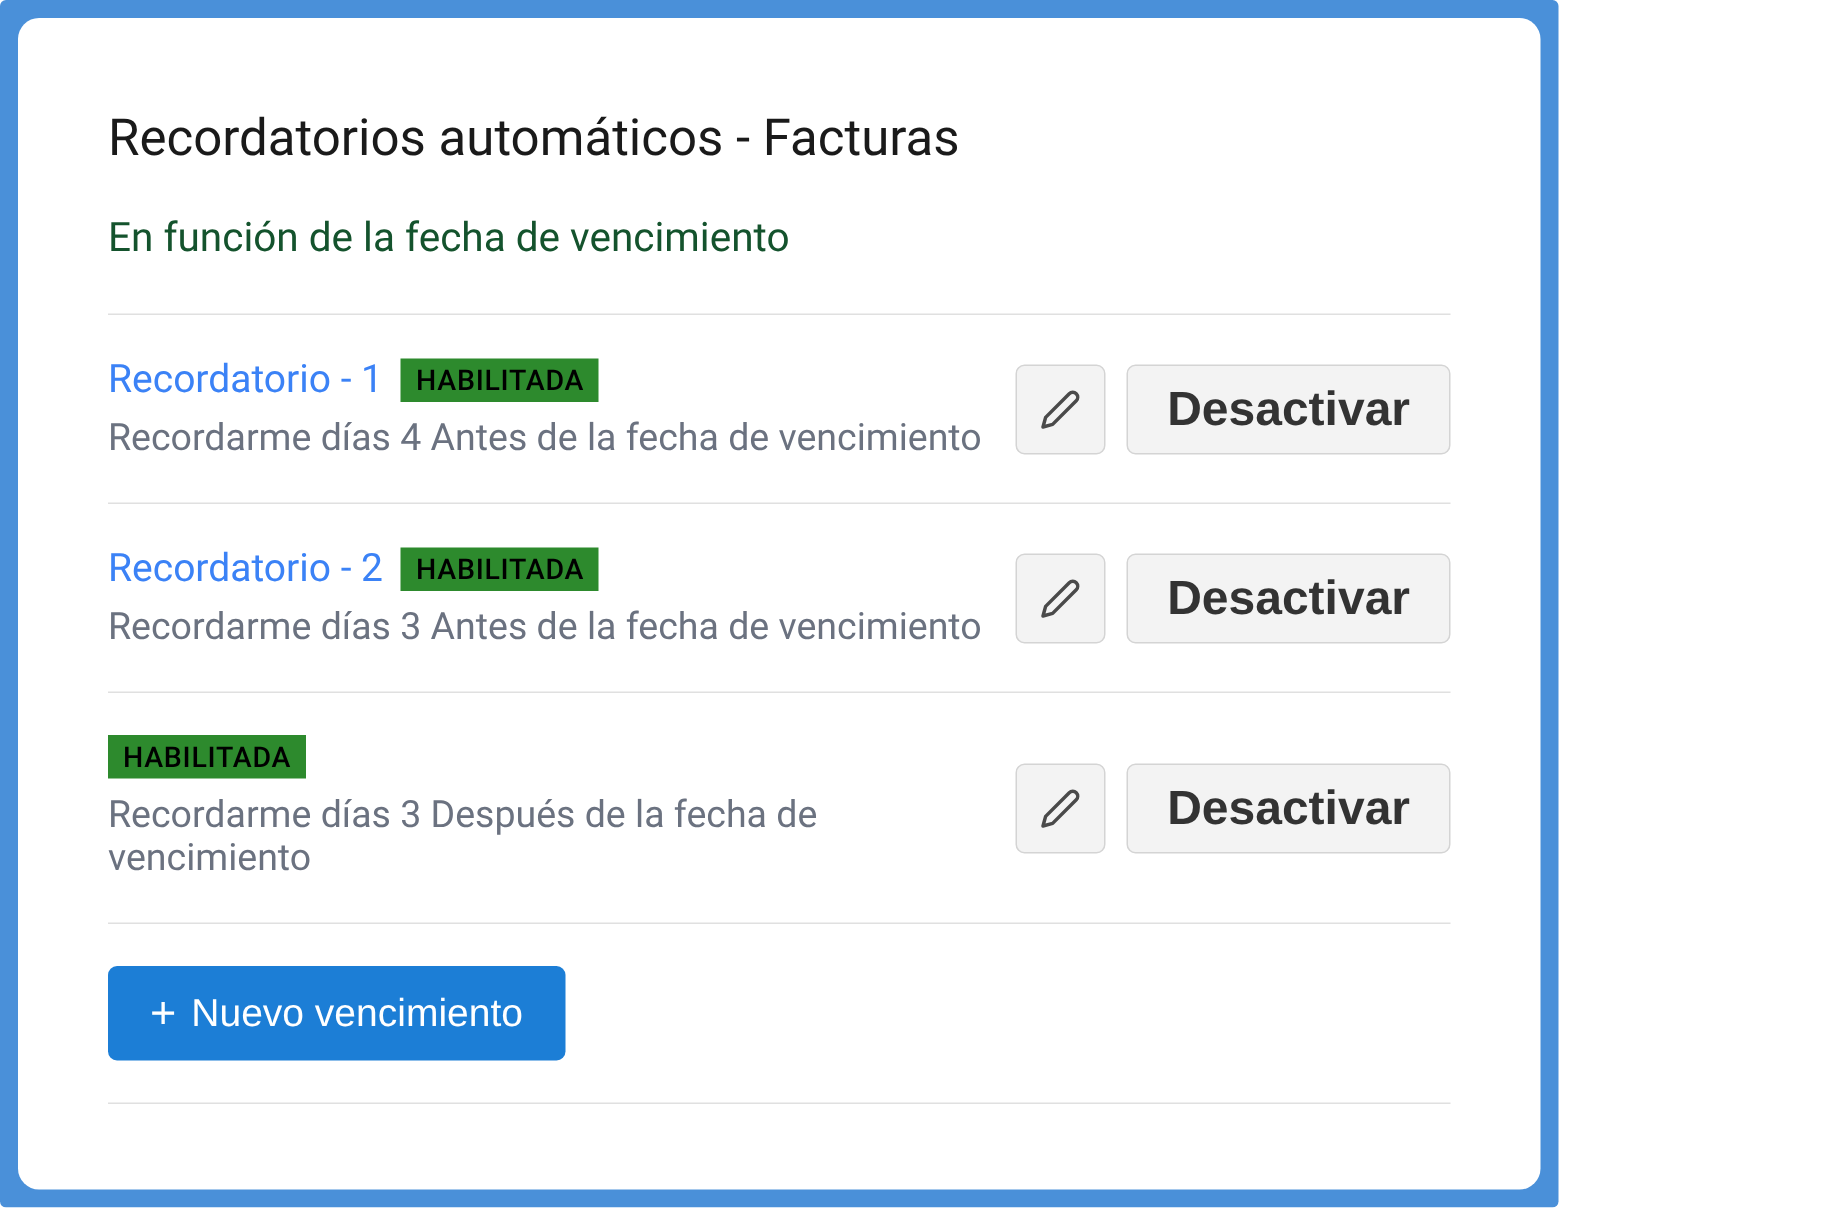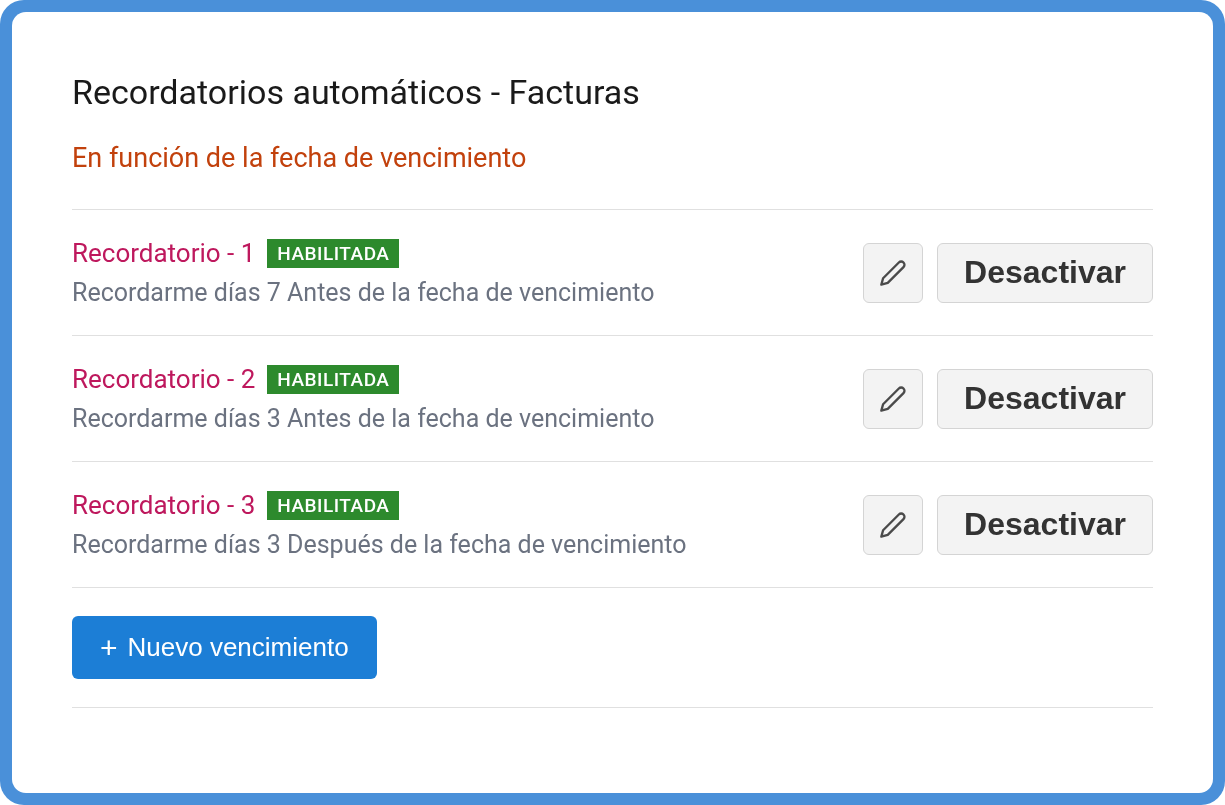--- a/index.html
+++ b/index.html
@@ -6,45 +6,45 @@
       box-sizing: border-box;
       margin: 0;
       padding: 0;
     }
     body {
       font-family: -apple-system, BlinkMacSystemFont, "Segoe UI", Roboto, Helvetica, Arial, sans-serif;
       background: #fff;
       padding: 0;
     }
     .outer-frame {
-      width: 1225px;
+      width: 1039px;
       height: 805px;
       background: #4a90d9;
-      border-radius: 24px;
+      border-radius: 4px;
       padding: 12px;
       position: relative;
     }
     .inner-card {
       background: #fff;
       border-radius: 14px;
       width: 100%;
       height: 100%;
       padding: 60px 60px 40px 60px;
       overflow: hidden;
     }
     .page-title {
       font-size: 34px;
       font-weight: 400;
       color: #1a1a1a;
       margin-bottom: 30px;
     }
     .subtitle {
       font-size: 27px;
       font-weight: 400;
-      color: #c2410c;
+      color: #14532d;
       margin-bottom: 35px;
     }
     .divider {
       border: none;
       border-top: 1px solid #e0e0e0;
       margin: 0;
     }
     .reminder-row {
       display: flex;
       justify-content: space-between;
@@ -56,28 +56,28 @@
       display: flex;
       flex-direction: column;
       gap: 10px;
     }
     .reminder-header {
       display: flex;
       align-items: center;
       gap: 12px;
     }
     .reminder-link {
-      color: #be185d;
+      color: #3b82f6;
       font-size: 26px;
       font-weight: 400;
       text-decoration: none;
     }
     .status-badge {
       background: #2d8a2d;
-      color: #ffffff;
+      color: #000000;
       font-size: 19px;
       font-weight: 500;
       padding: 3px 10px;
       letter-spacing: 0.5px;
     }
     .reminder-desc {
       color: #6b7280;
       font-size: 25px;
       font-weight: 400;
     }
@@ -151,21 +151,21 @@
 
     <hr class="divider">
 
     
     <div class="reminder-row">
       <div class="reminder-left">
         <div class="reminder-header">
           <a href="#" class="reminder-link">Recordatorio - 1</a>
           <span class="status-badge">HABILITADA</span>
         </div>
-        <div class="reminder-desc">Recordarme días 7 Antes de la fecha de vencimiento</div>
+        <div class="reminder-desc">Recordarme días 4 Antes de la fecha de vencimiento</div>
       </div>
       <div class="reminder-actions">
         <button class="icon-button">
           <svg viewBox="0 0 24 24" fill="none" stroke="currentColor" stroke-width="2" stroke-linecap="round" stroke-linejoin="round">
             <path d="M17 3a2.828 2.828 0 1 1 4 4L7.5 20.5 2 22l1.5-5.5L17 3z"></path>
           </svg>
         </button>
         <button class="text-button">Desactivar</button>
       </div>
     </div>
@@ -186,21 +186,20 @@
           </svg>
         </button>
         <button class="text-button">Desactivar</button>
       </div>
     </div>
 
     
     <div class="reminder-row">
       <div class="reminder-left">
         <div class="reminder-header">
-          <a href="#" class="reminder-link">Recordatorio - 3</a>
           <span class="status-badge">HABILITADA</span>
         </div>
         <div class="reminder-desc">Recordarme días 3 Después de la fecha de vencimiento</div>
       </div>
       <div class="reminder-actions">
         <button class="icon-button">
           <svg viewBox="0 0 24 24" fill="none" stroke="currentColor" stroke-width="2" stroke-linecap="round" stroke-linejoin="round">
             <path d="M17 3a2.828 2.828 0 1 1 4 4L7.5 20.5 2 22l1.5-5.5L17 3z"></path>
           </svg>
         </button>

